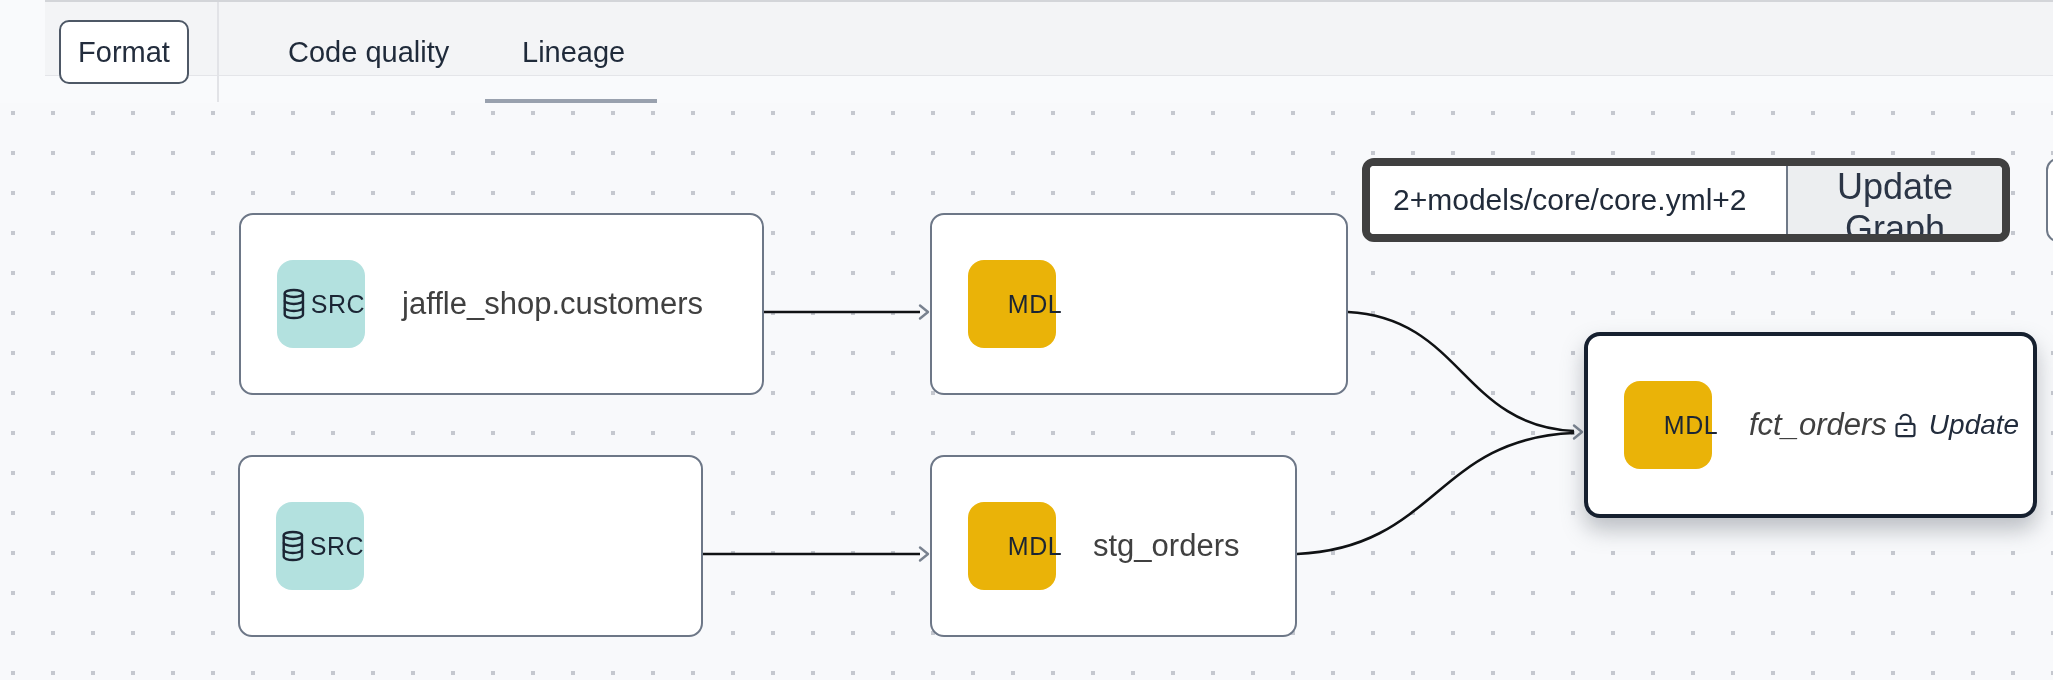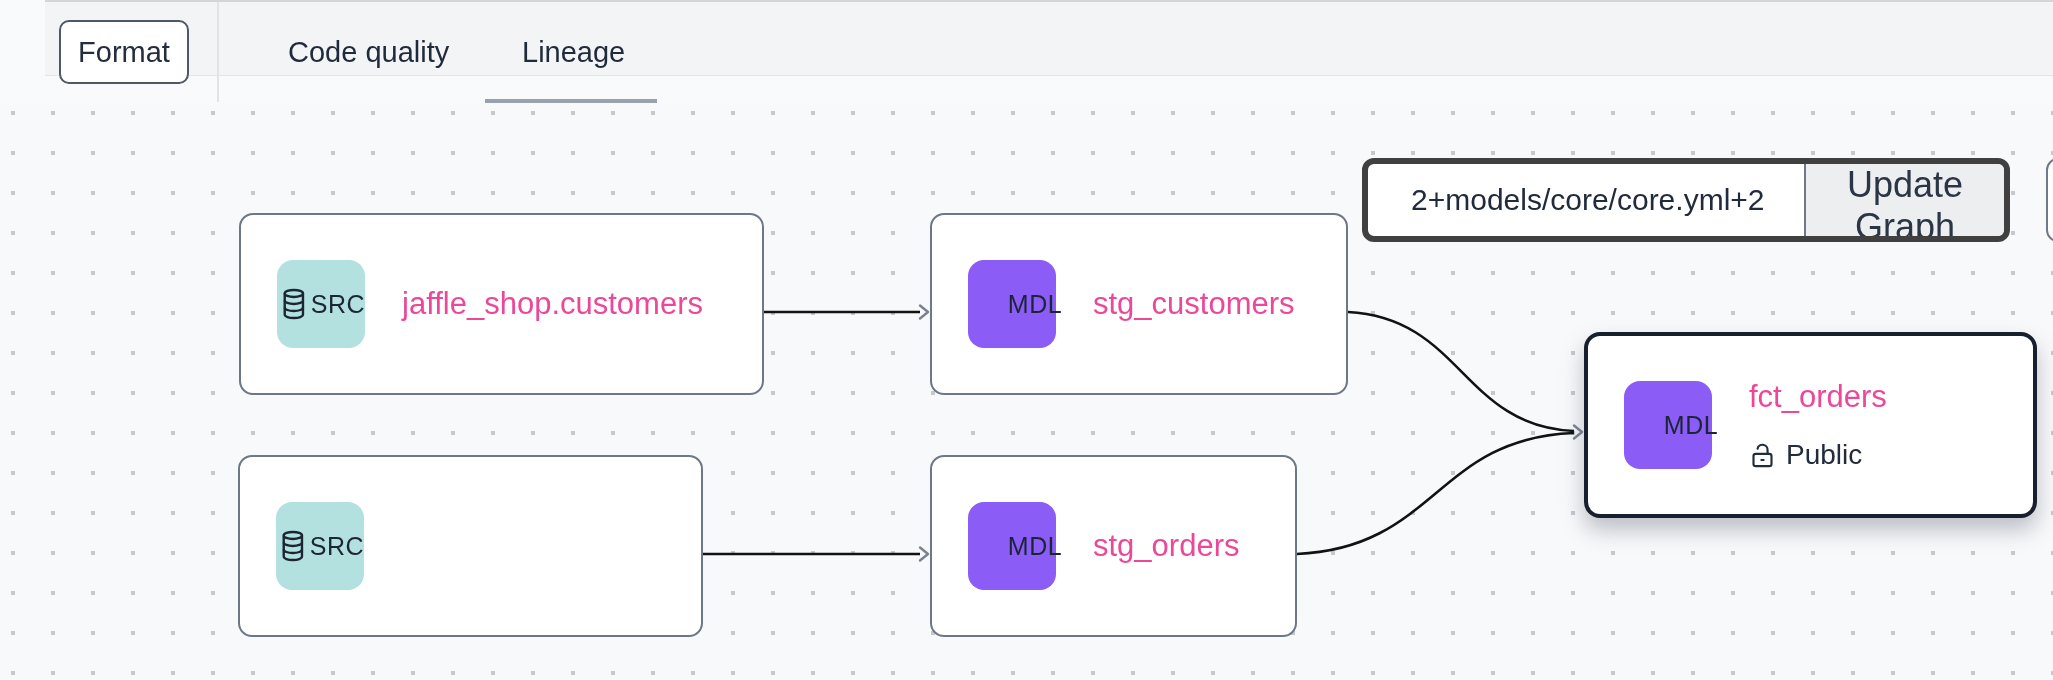--- a/index.html
+++ b/index.html
@@ -54,33 +54,33 @@
   .node.selected {
     border:4px solid #16202f; border-radius:16px;
     box-shadow:0 12px 22px rgba(90,96,108,0.38);
   }
   .badge {
     width:88px; height:88px; border-radius:16px; flex:0 0 auto;
     display:flex; flex-direction:row; align-items:center; justify-content:center;
     color:#1b2534;
   }
   .badge-src { background:#b3e1df; }
-  .badge-mdl { background:#8b5cf6;padding-left:46px; }
+  .badge-mdl { background:#eab308;padding-left:46px; }
   .badge svg { width:40px; height:40px; display:block; }
   .badge-label { font-size:25px; letter-spacing:0.5px; margin-top:1px; }
-  .node-label { font-size:31px; color:#ec4899; white-space:nowrap; }
-  .node-text-col { display:flex; flex-direction:column; gap:24px; }
+  .node-label { font-size:31px; color:#404040; white-space:nowrap; }
+  .node-text-col { display:flex; flex-direction:row; gap:5px;font-style:italic; }
   .access-row { display:flex; align-items:center; gap:10px; font-size:28px; color:#222c3c; }
   .access-row svg { width:27px; height:27px; display:block; }
 
   
   .graph-ctrl {
     position:absolute; left:1362px; top:158px; height:84px; width:648px;
-    display:flex; border:6px solid #404040; border-radius:12px;
-    background:#ffffff; overflow:hidden;padding-left:20px;
+    display:flex; border:8px solid #404040; border-radius:12px;
+    background:#ffffff; overflow:hidden;
   }
   .selector-input {
     width:416px; height:100%; border:none; outline:none; background:#ffffff;
     font-family:"Liberation Sans", sans-serif;
     font-size:30px; color:#212b3a; padding-left:23px;
   }
   .update-btn {
     flex:1; height:100%; border:none; border-left:2px solid #6f7988;
     background:#eceef0; font-family:"Liberation Sans", sans-serif;
     font-size:36px; color:#2b3546; cursor:pointer;
@@ -134,21 +134,20 @@
 
   <div class="node" style="left:930px;top:213px;width:418px;height:182px">
     <div class="badge badge-mdl">
       <svg viewBox="0 0 24 24" fill="none" stroke="currentColor" stroke-width="1.7" stroke-linejoin="round">
         <path d="M21 16V8a2 2 0 0 0-1-1.73l-7-4a2 2 0 0 0-2 0l-7 4A2 2 0 0 0 3 8v8a2 2 0 0 0 1 1.73l7 4a2 2 0 0 0 2 0l7-4A2 2 0 0 0 21 16z"></path>
         <polyline points="3.3 7 12 12 20.7 7"></polyline>
         <line x1="12" y1="22" x2="12" y2="12"></line>
       </svg>
       <span class="badge-label">MDL</span>
     </div>
-    <div class="node-label">stg_customers</div>
   </div>
 
   <div class="node" style="left:238px;top:455px;width:465px;height:182px">
     <div class="badge badge-src">
       <svg viewBox="0 0 24 24" fill="none" stroke="currentColor" stroke-width="1.7">
         <ellipse cx="12" cy="4.5" rx="6.5" ry="2.5"></ellipse>
         <path d="M5.5 4.5v15c0 1.38 2.9 2.5 6.5 2.5s6.5-1.12 6.5-2.5v-15"></path>
         <path d="M5.5 9.5c0 1.38 2.9 2.5 6.5 2.5s6.5-1.12 6.5-2.5"></path>
         <path d="M5.5 14.5c0 1.38 2.9 2.5 6.5 2.5s6.5-1.12 6.5-2.5"></path>
       </svg>
@@ -178,21 +177,21 @@
       <span class="badge-label">MDL</span>
     </div>
     <div class="node-text-col">
       <div class="node-label">fct_orders</div>
       <div class="access-row">
         <svg viewBox="0 0 24 24" fill="none" stroke="currentColor" stroke-width="1.9" stroke-linecap="round" stroke-linejoin="round">
           <rect x="4" y="10.5" width="16" height="11" rx="2"></rect>
           <path d="M16.5 10.5V7a4.5 4.5 0 0 0-8.9-1"></path>
           <line x1="11" y1="16" x2="13" y2="16"></line>
         </svg>
-        <span>Public</span>
+        <span>Update</span>
       </div>
     </div>
   </div>
 
   <div class="graph-ctrl">
     <input class="selector-input" type="text" value="2+models/core/core.yml+2" style="">
     <button class="update-btn">Update Graph</button>
   </div>
 
   <div class="side-partial"></div>

